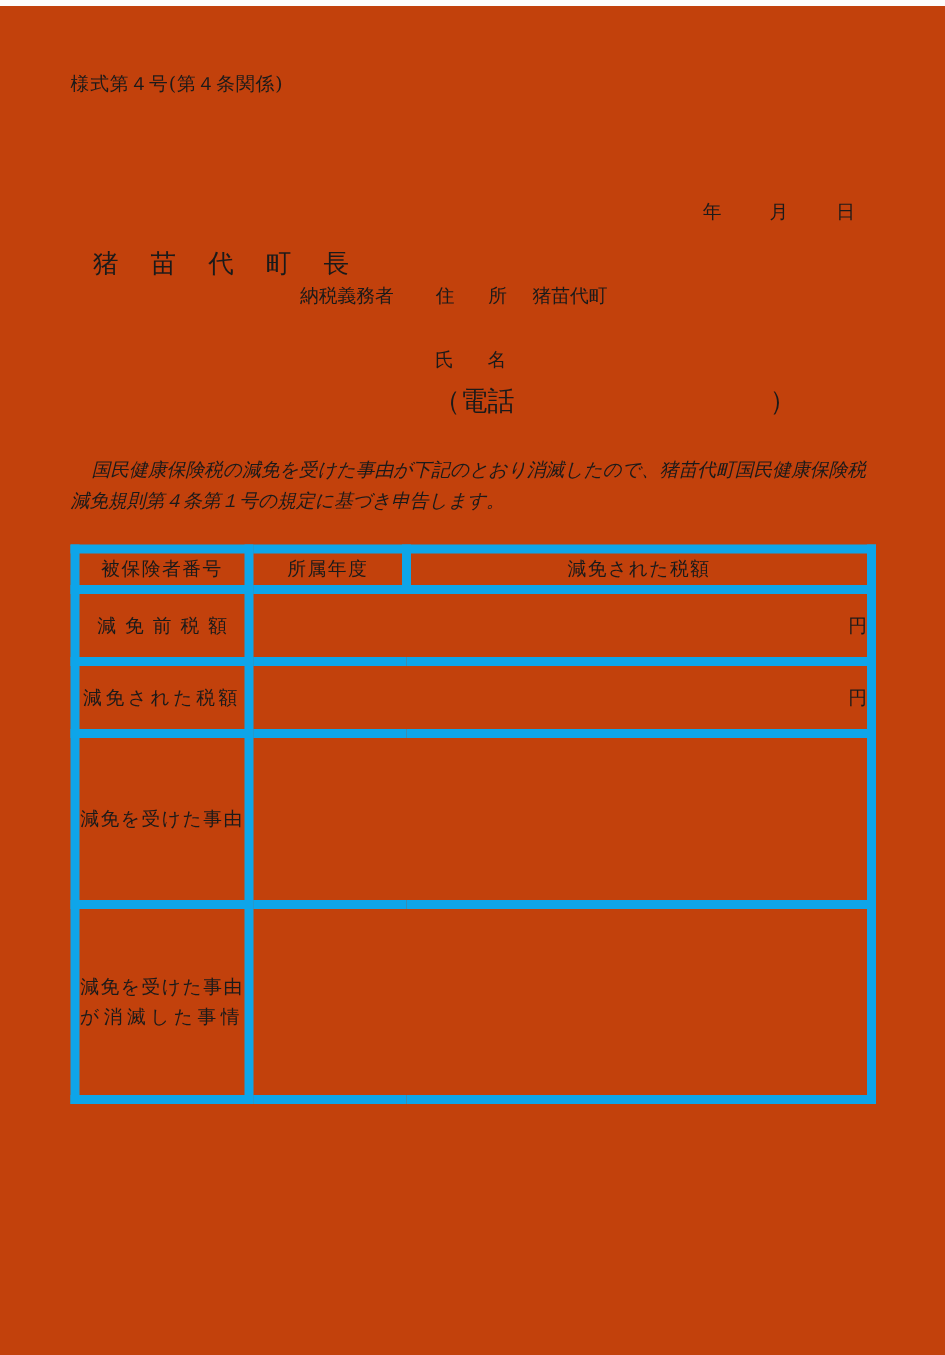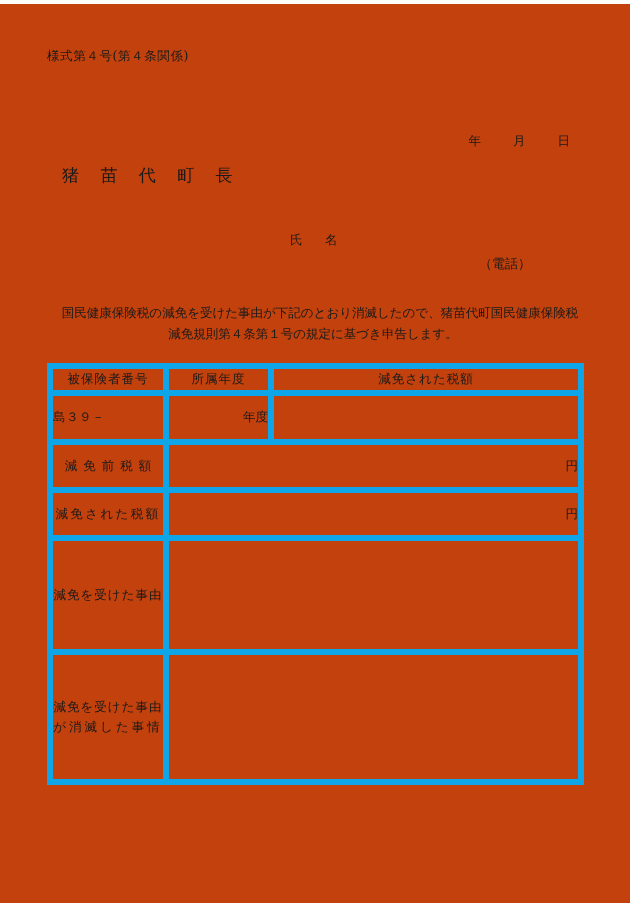--- a/index.html
+++ b/index.html
@@ -86,36 +86,37 @@
     font-size: 12.5px;
     letter-spacing: 5px;
     white-space: nowrap;
   }
 
   .tel-row {
     position: absolute;
     left: 289px;
     top: 251px;
     width: 242px;
-    font-size: 13px;
+    font-size: 18px;
     white-space: nowrap;
     display: flex;
-    justify-content: flex-end;
+    justify-content: space-between;
   }
 
   
   .body-text {
     position: absolute;
     left: 47px;
     top: 298px;
     width: 532px;
     font-size: 12.5px;
     line-height: 21px;
     text-indent: 14px;
-    text-align: center;
+    text-align: left;
+    font-style: italic;
   }
 
   
   .form-table {
     position: absolute;
     left: 47px;
     top: 359px;
     width: 531px;
     border-collapse: collapse;
     table-layout: fixed;
@@ -191,20 +192,25 @@
 
 
   <div class="date-line">
     <span class="dpart">年</span>
     <span class="dpart">月</span>
     <span class="dpart">日</span>
   </div>
 
   <div class="addressee">猪 苗 代 町 長</div>
 
+  <div class="payer-row">
+    <span>納税義務者</span>
+    <span class="lbl-addr">住　所</span>
+    <span class="town">猪苗代町</span>
+  </div>
 
   <div class="name-row">氏　名</div>
 
   <div class="tel-row">
     <span>（電話</span>
     <span>）</span>
   </div>
 
   <div class="body-text">国民健康保険税の減免を受けた事由が下記のとおり消滅したので、猪苗代町国民健康保険税減免規則第４条第１号の規定に基づき申告します。</div>
 
@@ -214,25 +220,20 @@
         <col class="col-b">
         <col class="col-c">
     </colgroup>
     <tbody>
       <tr>
         <td class="th-cell">被保険者番号</td>
         <td class="th-cell">所属年度</td>
         <td class="th-cell">減免された税額</td>
       </tr>
 
-      <tr>
-        <td class="cell-ins-no">島３９－</td>
-        <td class="cell-nendo">年度</td>
-        <td class="cell-blank"></td>
-      </tr>
 
       <tr>
         <td class="cell-label-spread">減免前税額</td>
         <td class="cell-yen" colspan="2">円</td>
       </tr>
 
       <tr>
         <td class="cell-label-spread2">減免された税額</td>
         <td class="cell-yen" colspan="2">円</td>
       </tr>

